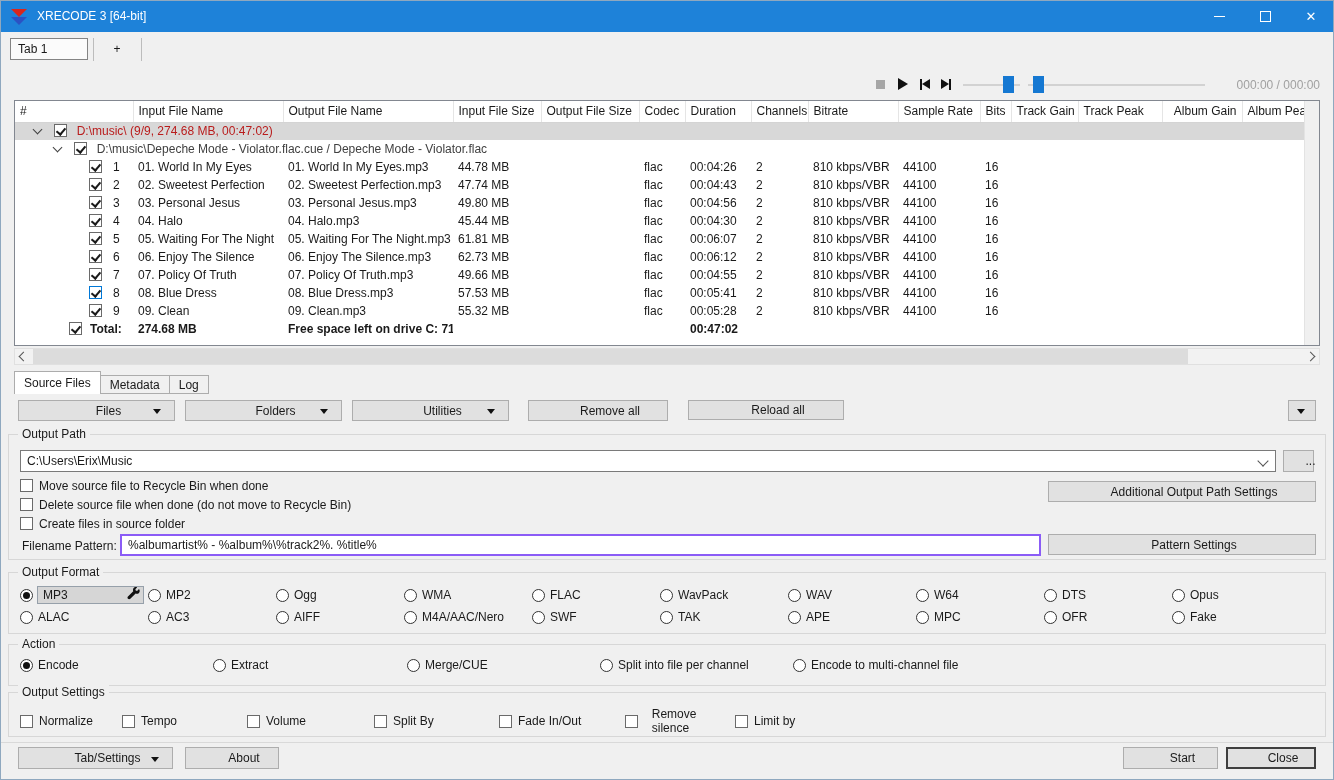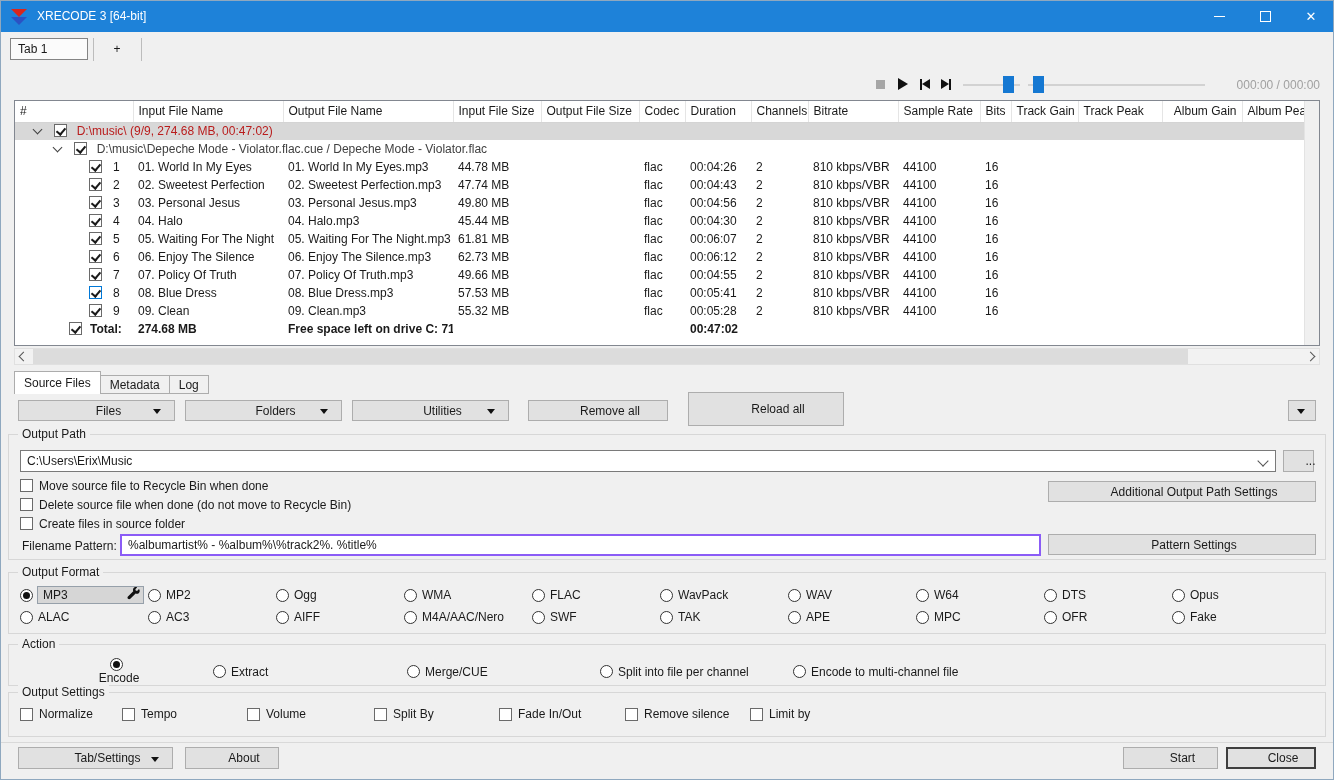--- a/index.html
+++ b/index.html
@@ -407,21 +407,21 @@
   <span>Folders</span>
     <span class="dtri"></span>
   </div>
 <div class="wbtn" style="left:352px;top:400px;width:157px;height:21px">
   <span>Utilities</span>
     <span class="dtri"></span>
   </div>
 <div class="wbtn" style="left:528px;top:400px;width:140px;height:21px">
   <span>Remove all</span>
   </div>
-<div class="wbtn" style="left:688px;top:392px;width:156px;height:34px">
+<div class="wbtn" style="left:688px;top:400px;width:156px;height:20px">
   <span>Reload all</span>
   </div>
 <div class="wbtn" style="left:1288px;top:400px;width:28px;height:21px">
   <span class="dtri" style="right:10px"></span>
   </div>
 
 <div class="group" style="left:8px;top:434px;width:1318px;height:126px">
   <span class="glabel">Output Path</span>
 </div>
 <div class="combo">
@@ -546,21 +546,21 @@
     <span class="fmt-item">
       <span class="rd"></span>
       <span class="rlab">Fake</span>
     </span>
   </div>
 
 <div class="group" style="left:8px;top:644px;width:1318px;height:42px">
   <span class="glabel">Action</span>
 </div>
 <div class="act-row" style="top:658px">
-    <span class="act-item" style="width: 193px; flex-direction: column;">
+    <span class="act-item" style="width: 193px;">
       <span class="rd on"></span>
       <span class="rlab">Encode</span>
     </span>
     <span class="act-item" style="width: 194px;">
       <span class="rd"></span>
       <span class="rlab">Extract</span>
     </span>
     <span class="act-item" style="width: 193px;">
       <span class="rd"></span>
       <span class="rlab">Merge/CUE</span>
@@ -592,21 +592,21 @@
       <span>Volume</span>
     </span>
     <span class="set-item" style="width: 125px;">
       <span class="cb"></span>
       <span>Split By</span>
     </span>
     <span class="set-item" style="width: 126px;">
       <span class="cb"></span>
       <span>Fade In/Out</span>
     </span>
-    <span class="set-item" style="width: 125px;">
+    <span class="set-item" style="width: 110px; gap: 8px;">
       <span class="cb"></span>
       <span>Remove silence</span>
     </span>
     <span class="set-item" style="width: 120px;">
       <span class="cb"></span>
       <span>Limit by</span>
     </span>
   </div>
 
 <div class="footer-sep"></div>

